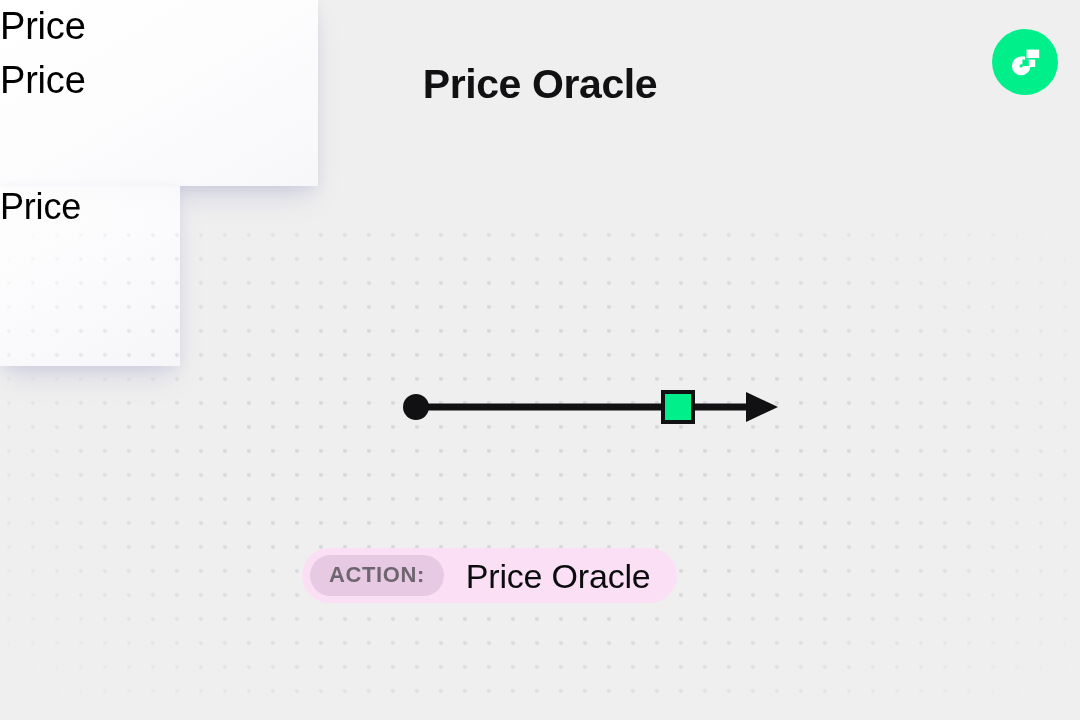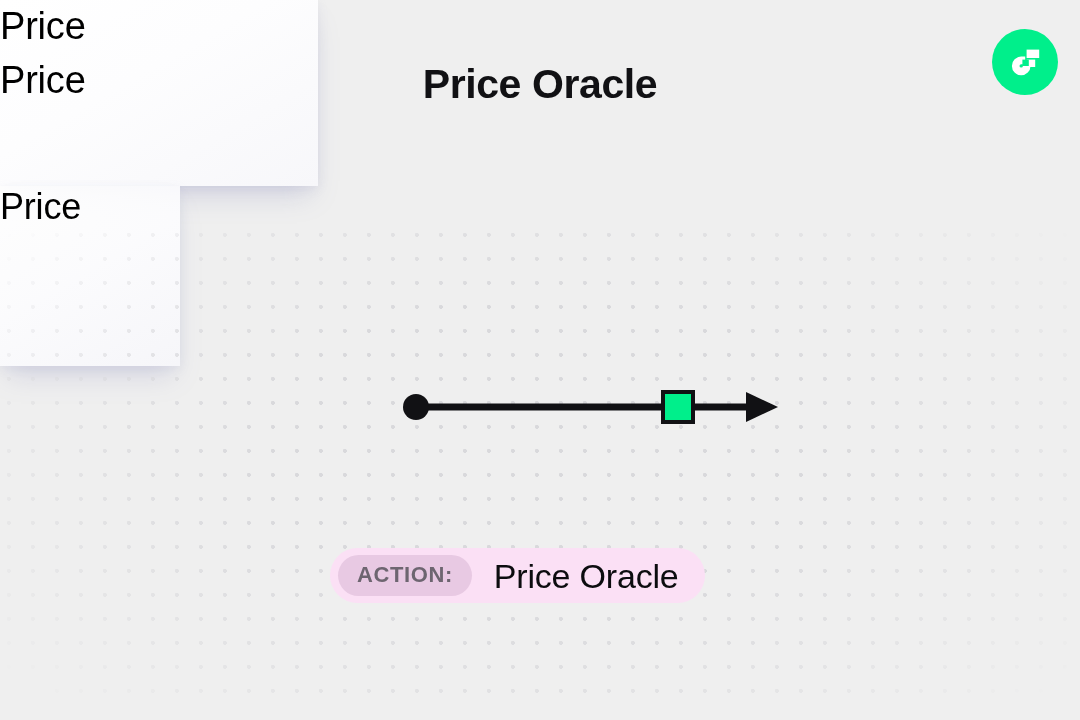--- a/index.html
+++ b/index.html
@@ -122,21 +122,21 @@
     width: 34px;
     height: 34px;
     background: #00ef8b;
     border: 4px solid #111114;
     box-sizing: border-box;
   }
 
   
   #action-badge {
     position: absolute;
-    left: 330px;
+    left: 302px;
     top: 548px;
     height: 55px;
     border-radius: 28px;
     background: #fbe0f5;
     display: flex;
     align-items: center;
     padding: 0 26px 0 8px;
     box-sizing: border-box;
   }
 

